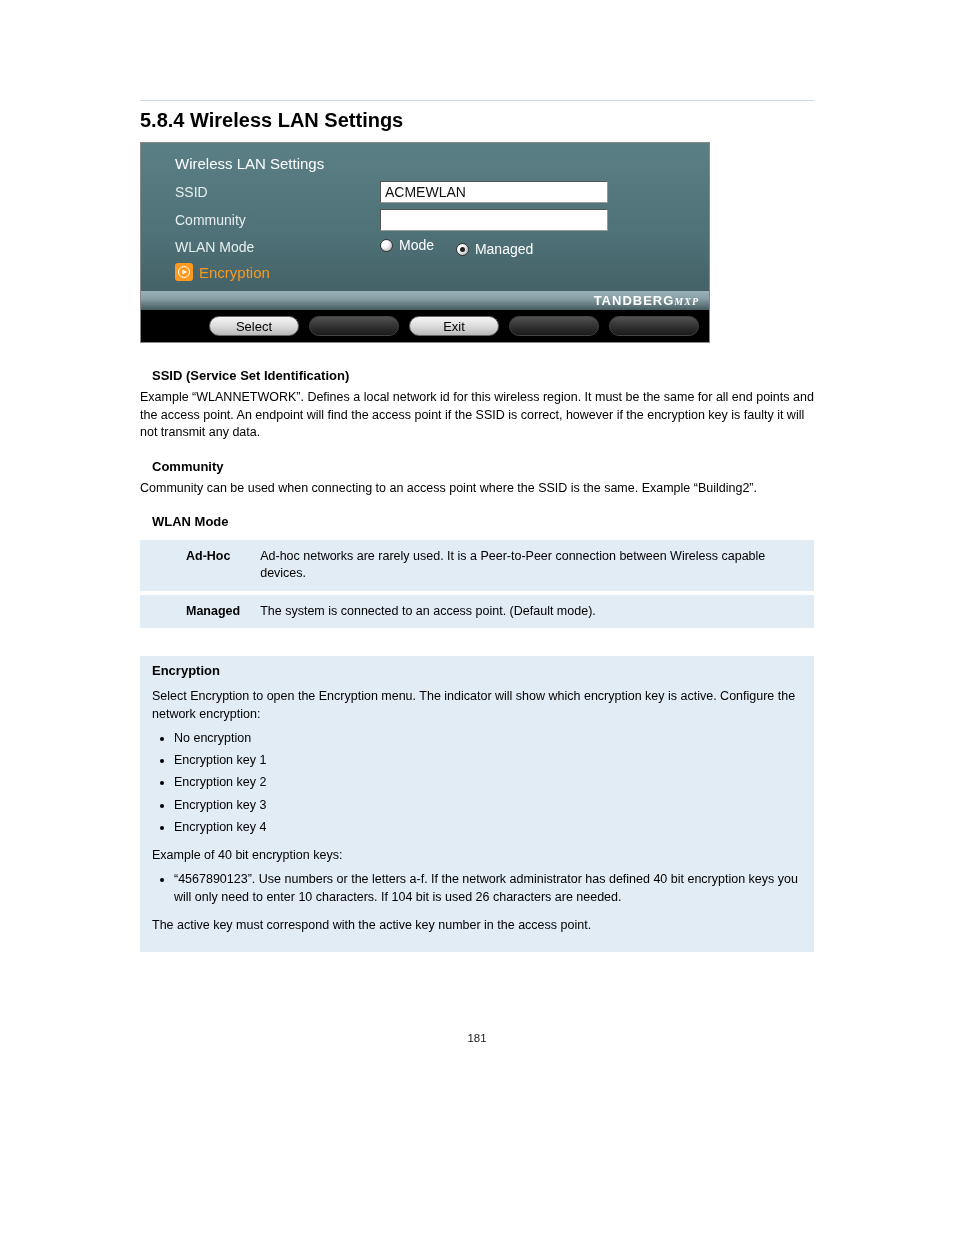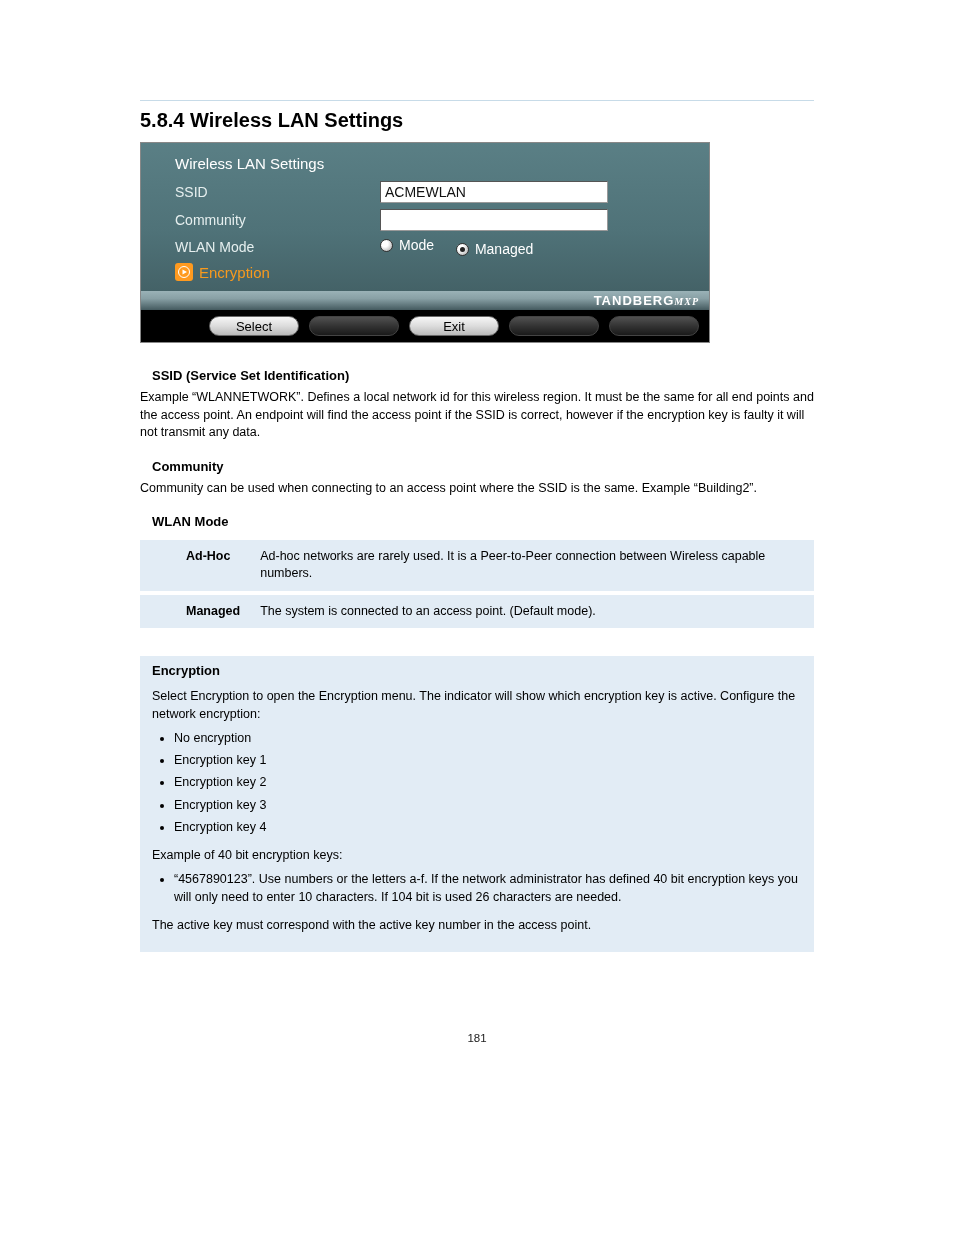--- a/index.html
+++ b/index.html
@@ -268,21 +268,21 @@
     <p>Example “WLANNETWORK”. Defines a local network id for this wireless region. It must be the same for all end points and the access point. An endpoint will find the access point if the SSID is correct, however if the encryption key is faulty it will not transmit any data.</p>
 
     <h3>Community</h3>
     <p>Community can be used when connecting to an access point where the SSID is the same. Example “Building2”.</p>
 
     <h3>WLAN Mode</h3>
     <table class="mode-table">
       <tbody>
           <tr class="highlight">
         <td class="mode-name">Ad-Hoc</td>
-        <td>Ad-hoc networks are rarely used. It is a Peer-to-Peer connection between Wireless capable numbers.</td>
+        <td>Ad-hoc networks are rarely used. It is a Peer-to-Peer connection between Wireless capable devices.</td>
       </tr>
       <tr>
             <td colspan="2" style="height:4px;padding:0;"></td>
           </tr>
       <tr class="highlight">
         <td class="mode-name">Managed</td>
         <td>The system is connected to an access point. (Default mode).</td>
       </tr>
     </tbody>
       </table>

